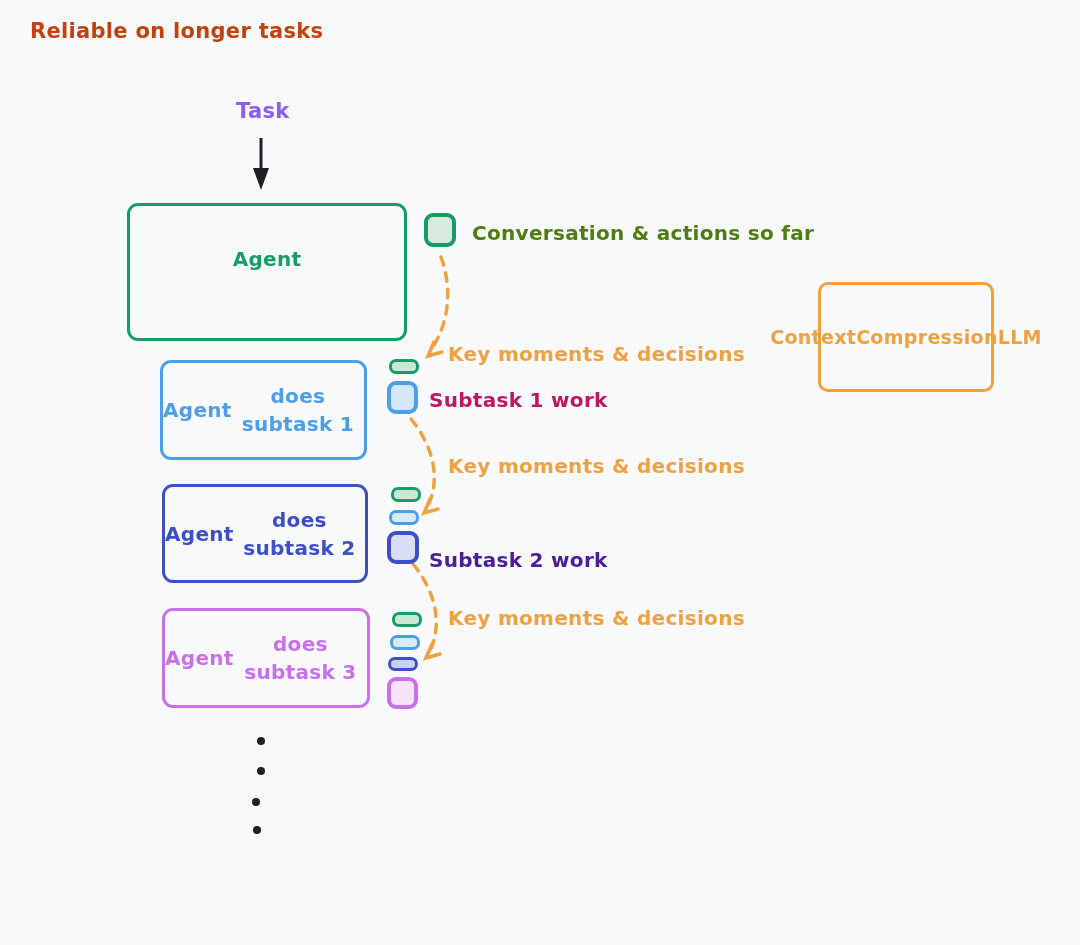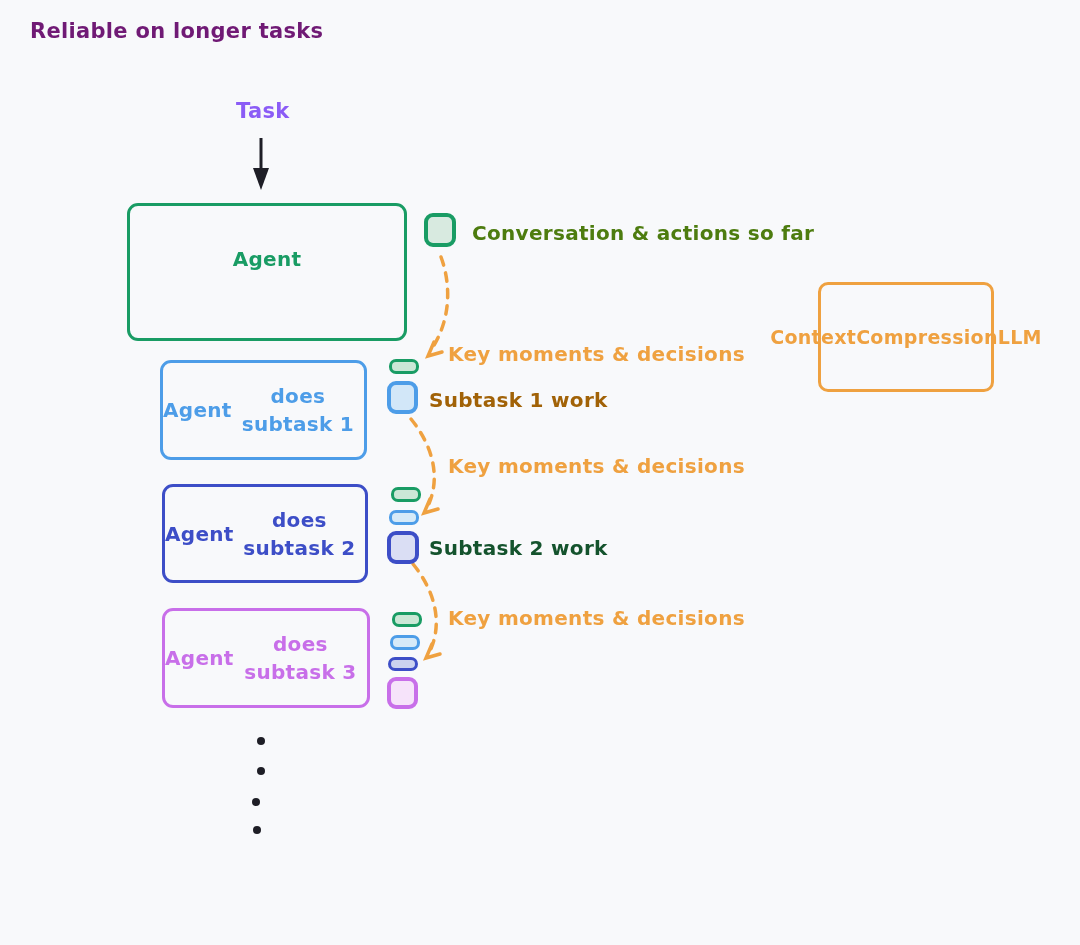--- a/index.html
+++ b/index.html
@@ -15,21 +15,21 @@
     overflow:hidden;
     font-weight:bold;
     letter-spacing:.3px;
   }
   .abs{position:absolute;}
   .overlay{position:absolute;left:0;top:0;pointer-events:none;}
 
   
   .heading{
     left:30px;top:18px;
-    color:#701a75;
+    color:#c2410c;
     font-size:21px;
     line-height:27px;
   }
 
   
   .task-label{
     left:236px;top:99px;
     color:#8b5cf6;
     font-size:21px;
   }
@@ -87,22 +87,22 @@
   .chip-blue-pill-3{left:390px;top:635px;width:24px;height:9px;border:3.5px solid #4d9de8;background:#d6eaf8;border-radius:7px;}
   .chip-indigo-pill-3{left:388px;top:657px;width:24px;height:8px;border:3.5px solid #3d4ec7;background:#cbd2ef;border-radius:7px;}
   .chip-purple-sq-3{left:387px;top:677px;width:23px;height:24px;border:4px solid #c86fe9;background:#f6e3fa;}
 
   
   .side-label{font-size:20px;white-space:nowrap;}
   .lbl-conversation{left:472px;top:221px;color:#4d7c0f;}
   .lbl-key-1{left:448px;top:342px;color:#efa140;}
   .lbl-key-2{left:448px;top:454px;color:#efa140;}
   .lbl-key-3{left:448px;top:606px;color:#efa140;}
-  .lbl-s1work{left:429px;top:388px;color:#a16207;}
-  .lbl-s2work{left:429px;top:536px;color:#14532d;text-align:center;}
+  .lbl-s1work{left:429px;top:388px;color:#be185d;}
+  .lbl-s2work{left:429px;top:548px;color:#4c1d95;text-align:center;}
 
   
   .dot{width:8px;height:8px;border-radius:50%;background:#1e1e26;}
   .dot1{left:257px;top:737px;}
   .dot2{left:257px;top:767px;}
   .dot3{left:252px;top:798px;}
   .dot4{left:253px;top:826px;}
 </style>
 </head>
 <body>

